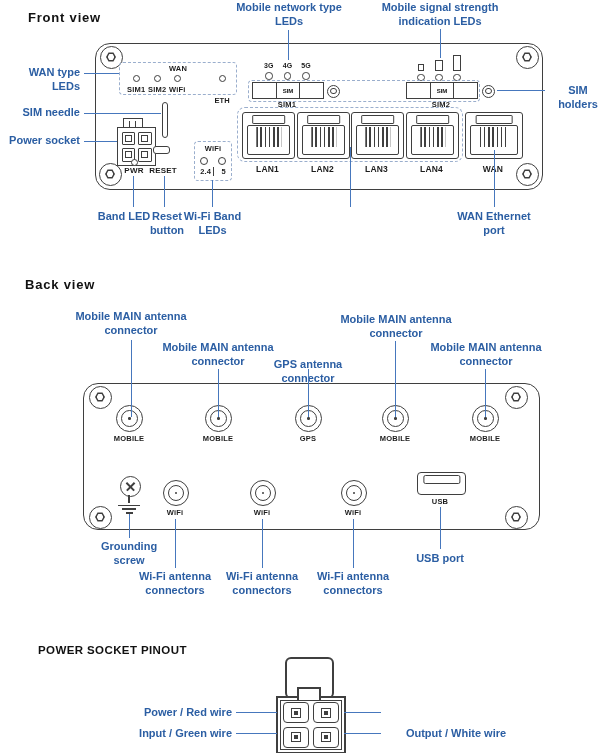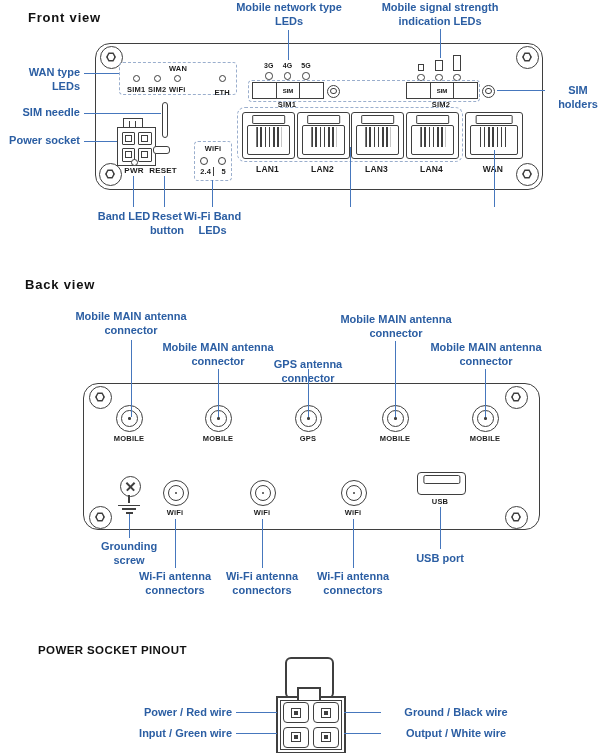--- a/index.html
+++ b/index.html
@@ -124,21 +124,21 @@
         <span class="tiny">SIM1</span>
       </div>
       <div class="col" style="gap:2.5px;">
         <span class="led" style="width:5px;height:5px;"></span>
         <span class="tiny">SIM2</span>
       </div>
       <div class="col" style="gap:2.5px;">
         <span class="led" style="width:5px;height:5px;"></span>
         <span class="tiny">WiFi</span>
       </div>
-      <div class="col" style="gap:6px;margin-left:26px;">
+      <div class="col" style="gap:14px;margin-left:26px;">
         <span class="led" style="width:5px;height:5px;"></span>
         <span class="tiny">ETH</span>
       </div>
     </div>
   </div>
 
   <div style="position:absolute;left:264px;top:61px;width:47px;display:flex;justify-content:space-between;">
     <div class="col" style="gap:2px;">
       <span class="tiny" style="font-size:7px;">3G</span>
       <span class="led" style="width:5.5px;height:5.5px;"></span>
@@ -263,20 +263,21 @@
   <div class="lh" style="left:497px;top:90px;width:48px;"></div>
   <div class="lv" style="left:133px;top:176px;height:31px;"></div>
   <div class="lv" style="left:164px;top:176px;height:31px;"></div>
   <div class="lv" style="left:212px;top:180px;height:27px;"></div>
   <div class="lv" style="left:350px;top:147px;height:60px;"></div>
   <div class="lv" style="left:494px;top:150px;height:57px;"></div>
 
   <div class="ann" style="left:95px;top:210px;width:58px;">Band LED</div>
   <div class="ann" style="left:138px;top:210px;width:58px;">Reset button</div>
   <div class="ann" style="left:172px;top:210px;width:81px;">Wi-Fi Band LEDs</div>
+  <div class="ann" style="left:448px;top:210px;width:92px;">WAN Ethernet port</div>
 
   <div class="title" style="left:25px;top:277px;">Back view</div>
 
   <div class="ann" style="left:66px;top:310px;width:130px;">Mobile MAIN antenna connector</div>
   <div class="ann" style="left:153px;top:341px;width:130px;">Mobile MAIN antenna connector</div>
   <div class="ann" style="left:258px;top:358px;width:100px;">GPS antenna connector</div>
   <div class="ann" style="left:331px;top:313px;width:130px;">Mobile MAIN antenna connector</div>
   <div class="ann" style="left:421px;top:341px;width:130px;">Mobile MAIN antenna connector</div>
 
   <div class="device" style="left:83px;top:383px;width:455px;height:145px;"></div>
@@ -395,16 +396,15 @@
     </div>
   </div>
 
   <div class="lh" style="left:236px;top:712px;width:41px;"></div>
   <div class="lh" style="left:236px;top:733px;width:41px;"></div>
   <div class="lh" style="left:344px;top:712px;width:37px;"></div>
   <div class="lh" style="left:344px;top:733px;width:37px;"></div>
 
   <div class="ann r" style="left:100px;top:706px;width:132px;">Power / Red wire</div>
   <div class="ann r" style="left:100px;top:727px;width:132px;">Input / Green wire</div>
-  <div class="ann l" style="left:386px;top:706px;width:140px;">Ground / Black wire</div>
   <div class="ann l" style="left:386px;top:727px;width:140px;">Output / White wire</div>
 
 </div>
 
 </body></html>

